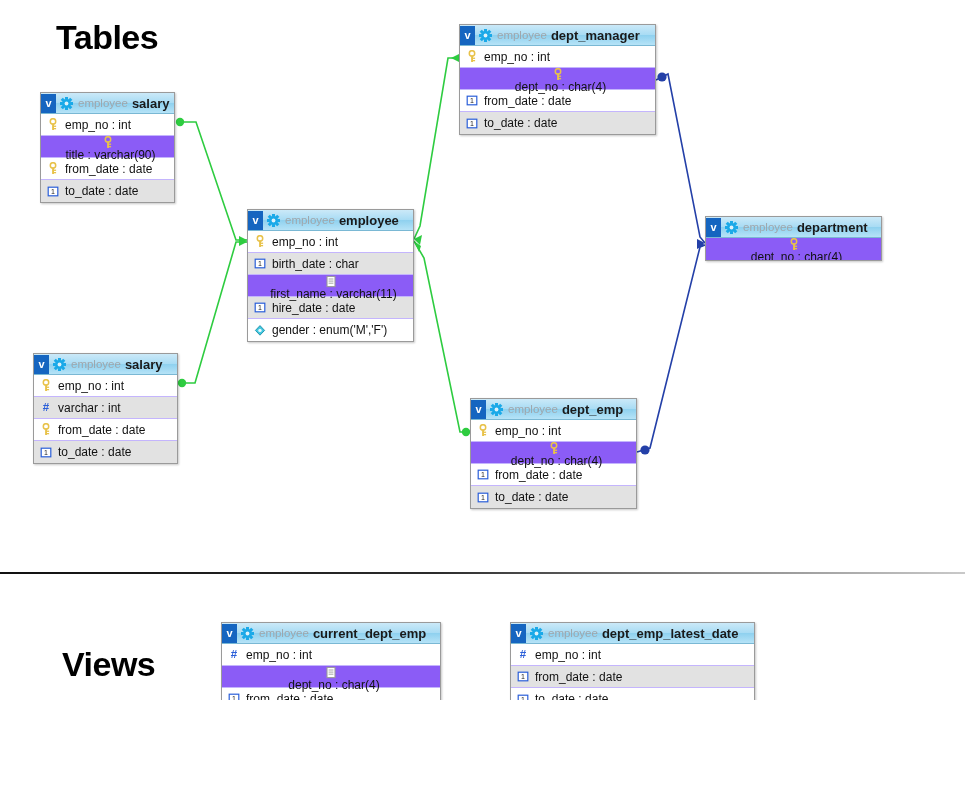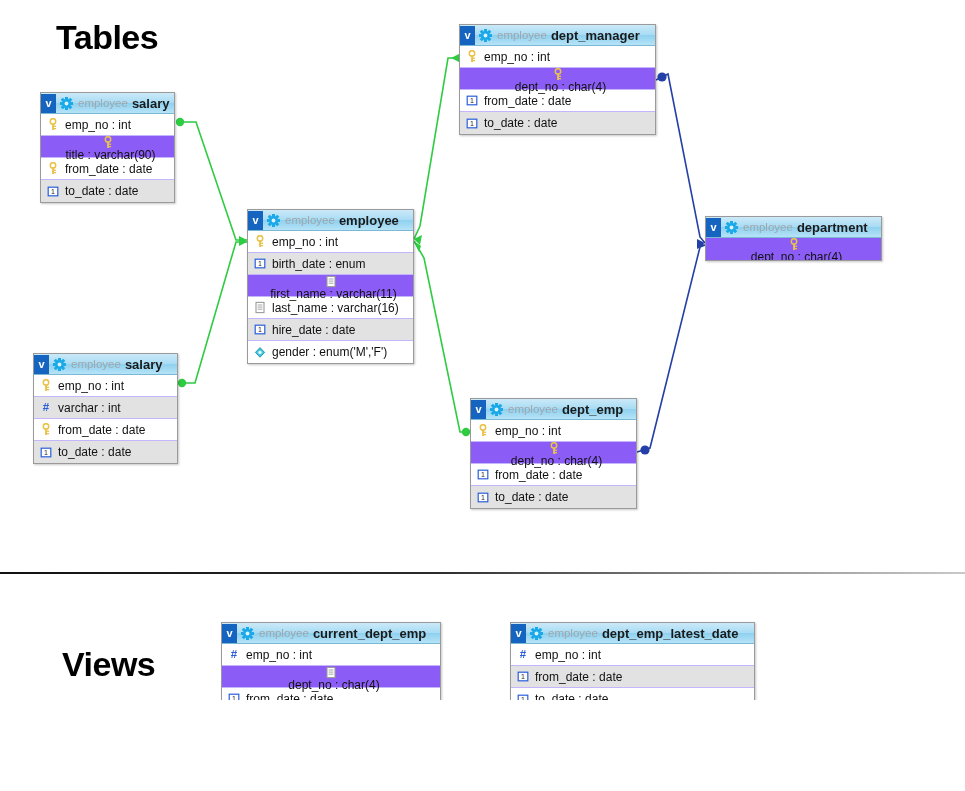--- a/index.html
+++ b/index.html
@@ -302,276 +302,267 @@
             <rect x="6.9" y="7.6" width="2.2" height="1.3" fill="#e8c24a"></rect>
             <rect x="6.9" y="10.0" width="2.2" height="1.3" fill="#e8c24a"></rect>
           </svg>
           <span class="row-text">emp_no : int</span>
         </div>
         <div class="row bg-gray">
           <svg class="row-icon" viewBox="0 0 12 13">
             <rect x="1.2" y="2.2" width="9.6" height="8.6" fill="#ffffff" stroke="#2b5fd9" stroke-width="1.2"></rect>
             <text x="6" y="8.6" font-size="7" font-family="Liberation Sans, sans-serif" text-anchor="middle" fill="#222222">1</text>
           </svg>
-          <span class="row-text">birth_date : enum</span>
+          <span class="row-text">birth_date : char</span>
         </div>
         <div class="row bg-pink">
           <svg class="row-icon" viewBox="0 0 12 13">
             <rect x="2.0" y="1.4" width="8.0" height="10.2" fill="#ffffff" stroke="#9c9c9c" stroke-width="1.1"></rect>
             <line x1="3.6" y1="4.0" x2="8.4" y2="4.0" stroke="#9c9c9c" stroke-width="0.9"></line>
             <line x1="3.6" y1="6.1" x2="8.4" y2="6.1" stroke="#9c9c9c" stroke-width="0.9"></line>
             <line x1="3.6" y1="8.2" x2="8.4" y2="8.2" stroke="#9c9c9c" stroke-width="0.9"></line>
           </svg>
           <span class="row-text">first_name : varchar(11)</span>
         </div>
-        <div class="row bg-white">
+        <div class="row bg-gray">
+          <svg class="row-icon" viewBox="0 0 12 13">
+            <rect x="1.2" y="2.2" width="9.6" height="8.6" fill="#ffffff" stroke="#2b5fd9" stroke-width="1.2"></rect>
+            <text x="6" y="8.6" font-size="7" font-family="Liberation Sans, sans-serif" text-anchor="middle" fill="#222222">1</text>
+          </svg>
+          <span class="row-text">hire_date : date</span>
+        </div>
+        <div class="row bg-white">
+          <svg class="row-icon" viewBox="0 0 12 13">
+            <polygon points="6,1.6 10.6,6.4 6,11.2 1.4,6.4" fill="#3fc8e0" stroke="#1f8fa8" stroke-width="0.9"></polygon>
+            <circle cx="6" cy="6.4" r="1.7" fill="#eaf9fd"></circle>
+          </svg>
+          <span class="row-text">gender : enum('M','F')</span>
+        </div>
+      </div>
+      <div class="entity" style="left: 705px; top: 216px; width: 177px;">
+        <div class="entity-header">
+          <div class="v-badge">v</div>
+          <span style="display: flex;">
+            <svg class="gear-icon" viewBox="0 0 13 13">
+              <rect x="10.2" y="5" width="3" height="3" fill="#1aa9e8" transform="rotate(0 11.7 6.5)"></rect>
+              <rect x="8.676955262170047" y="8.676955262170047" width="3" height="3" fill="#1aa9e8" transform="rotate(45 10.176955262170047 10.176955262170047)"></rect>
+              <rect x="5" y="10.2" width="3" height="3" fill="#1aa9e8" transform="rotate(90 6.5 11.7)"></rect>
+              <rect x="1.323044737829953" y="8.676955262170047" width="3" height="3" fill="#1aa9e8" transform="rotate(135 2.823044737829953 10.176955262170047)"></rect>
+              <rect x="-0.20000000000000018" y="5.000000000000001" width="3" height="3" fill="#1aa9e8" transform="rotate(180 1.2999999999999998 6.500000000000001)"></rect>
+              <rect x="1.3230447378299521" y="1.323044737829953" width="3" height="3" fill="#1aa9e8" transform="rotate(225 2.823044737829952 2.823044737829953)"></rect>
+              <rect x="4.999999999999999" y="-0.20000000000000018" width="3" height="3" fill="#1aa9e8" transform="rotate(270 6.499999999999999 1.2999999999999998)"></rect>
+              <rect x="8.676955262170047" y="1.3230447378299521" width="3" height="3" fill="#1aa9e8" transform="rotate(315 10.176955262170047 2.823044737829952)"></rect>
+              <circle cx="6.5" cy="6.5" r="4.4" fill="#1aa9e8"></circle>
+              <circle cx="6.5" cy="6.5" r="1.9" fill="#dff2fb"></circle>
+            </svg>
+          </span>
+          <span class="schema-name">employee</span>
+          <span class="table-name">department</span>
+        </div>
+        <div class="row bg-pink">
+          <svg class="row-icon" viewBox="0 0 12 13">
+            <circle cx="6" cy="3.4" r="2.7" fill="none" stroke="#e8c24a" stroke-width="1.5"></circle>
+            <rect x="5.1" y="5.6" width="1.9" height="6.4" fill="#e8c24a"></rect>
+            <rect x="6.9" y="7.6" width="2.2" height="1.3" fill="#e8c24a"></rect>
+            <rect x="6.9" y="10.0" width="2.2" height="1.3" fill="#e8c24a"></rect>
+          </svg>
+          <span class="row-text">dept_no : char(4)</span>
+        </div>
+      </div>
+      <div class="entity" style="left: 33px; top: 353px; width: 145px;">
+        <div class="entity-header">
+          <div class="v-badge">v</div>
+          <span style="display: flex;">
+            <svg class="gear-icon" viewBox="0 0 13 13">
+              <rect x="10.2" y="5" width="3" height="3" fill="#1aa9e8" transform="rotate(0 11.7 6.5)"></rect>
+              <rect x="8.676955262170047" y="8.676955262170047" width="3" height="3" fill="#1aa9e8" transform="rotate(45 10.176955262170047 10.176955262170047)"></rect>
+              <rect x="5" y="10.2" width="3" height="3" fill="#1aa9e8" transform="rotate(90 6.5 11.7)"></rect>
+              <rect x="1.323044737829953" y="8.676955262170047" width="3" height="3" fill="#1aa9e8" transform="rotate(135 2.823044737829953 10.176955262170047)"></rect>
+              <rect x="-0.20000000000000018" y="5.000000000000001" width="3" height="3" fill="#1aa9e8" transform="rotate(180 1.2999999999999998 6.500000000000001)"></rect>
+              <rect x="1.3230447378299521" y="1.323044737829953" width="3" height="3" fill="#1aa9e8" transform="rotate(225 2.823044737829952 2.823044737829953)"></rect>
+              <rect x="4.999999999999999" y="-0.20000000000000018" width="3" height="3" fill="#1aa9e8" transform="rotate(270 6.499999999999999 1.2999999999999998)"></rect>
+              <rect x="8.676955262170047" y="1.3230447378299521" width="3" height="3" fill="#1aa9e8" transform="rotate(315 10.176955262170047 2.823044737829952)"></rect>
+              <circle cx="6.5" cy="6.5" r="4.4" fill="#1aa9e8"></circle>
+              <circle cx="6.5" cy="6.5" r="1.9" fill="#dff2fb"></circle>
+            </svg>
+          </span>
+          <span class="schema-name">employee</span>
+          <span class="table-name">salary</span>
+        </div>
+        <div class="row bg-white">
+          <svg class="row-icon" viewBox="0 0 12 13">
+            <circle cx="6" cy="3.4" r="2.7" fill="none" stroke="#e8c24a" stroke-width="1.5"></circle>
+            <rect x="5.1" y="5.6" width="1.9" height="6.4" fill="#e8c24a"></rect>
+            <rect x="6.9" y="7.6" width="2.2" height="1.3" fill="#e8c24a"></rect>
+            <rect x="6.9" y="10.0" width="2.2" height="1.3" fill="#e8c24a"></rect>
+          </svg>
+          <span class="row-text">emp_no : int</span>
+        </div>
+        <div class="row bg-gray">
+          <svg class="row-icon" viewBox="0 0 12 13">
+            <text x="6" y="10.2" font-size="11.5" font-weight="bold" font-family="Liberation Sans, sans-serif" text-anchor="middle" fill="#2b5fd9">#</text>
+          </svg>
+          <span class="row-text">varchar : int</span>
+        </div>
+        <div class="row bg-white">
+          <svg class="row-icon" viewBox="0 0 12 13">
+            <circle cx="6" cy="3.4" r="2.7" fill="none" stroke="#e8c24a" stroke-width="1.5"></circle>
+            <rect x="5.1" y="5.6" width="1.9" height="6.4" fill="#e8c24a"></rect>
+            <rect x="6.9" y="7.6" width="2.2" height="1.3" fill="#e8c24a"></rect>
+            <rect x="6.9" y="10.0" width="2.2" height="1.3" fill="#e8c24a"></rect>
+          </svg>
+          <span class="row-text">from_date : date</span>
+        </div>
+        <div class="row bg-gray">
+          <svg class="row-icon" viewBox="0 0 12 13">
+            <rect x="1.2" y="2.2" width="9.6" height="8.6" fill="#ffffff" stroke="#2b5fd9" stroke-width="1.2"></rect>
+            <text x="6" y="8.6" font-size="7" font-family="Liberation Sans, sans-serif" text-anchor="middle" fill="#222222">1</text>
+          </svg>
+          <span class="row-text">to_date : date</span>
+        </div>
+      </div>
+      <div class="entity" style="left: 470px; top: 398px; width: 167px;">
+        <div class="entity-header">
+          <div class="v-badge">v</div>
+          <span style="display: flex;">
+            <svg class="gear-icon" viewBox="0 0 13 13">
+              <rect x="10.2" y="5" width="3" height="3" fill="#1aa9e8" transform="rotate(0 11.7 6.5)"></rect>
+              <rect x="8.676955262170047" y="8.676955262170047" width="3" height="3" fill="#1aa9e8" transform="rotate(45 10.176955262170047 10.176955262170047)"></rect>
+              <rect x="5" y="10.2" width="3" height="3" fill="#1aa9e8" transform="rotate(90 6.5 11.7)"></rect>
+              <rect x="1.323044737829953" y="8.676955262170047" width="3" height="3" fill="#1aa9e8" transform="rotate(135 2.823044737829953 10.176955262170047)"></rect>
+              <rect x="-0.20000000000000018" y="5.000000000000001" width="3" height="3" fill="#1aa9e8" transform="rotate(180 1.2999999999999998 6.500000000000001)"></rect>
+              <rect x="1.3230447378299521" y="1.323044737829953" width="3" height="3" fill="#1aa9e8" transform="rotate(225 2.823044737829952 2.823044737829953)"></rect>
+              <rect x="4.999999999999999" y="-0.20000000000000018" width="3" height="3" fill="#1aa9e8" transform="rotate(270 6.499999999999999 1.2999999999999998)"></rect>
+              <rect x="8.676955262170047" y="1.3230447378299521" width="3" height="3" fill="#1aa9e8" transform="rotate(315 10.176955262170047 2.823044737829952)"></rect>
+              <circle cx="6.5" cy="6.5" r="4.4" fill="#1aa9e8"></circle>
+              <circle cx="6.5" cy="6.5" r="1.9" fill="#dff2fb"></circle>
+            </svg>
+          </span>
+          <span class="schema-name">employee</span>
+          <span class="table-name">dept_emp</span>
+        </div>
+        <div class="row bg-white">
+          <svg class="row-icon" viewBox="0 0 12 13">
+            <circle cx="6" cy="3.4" r="2.7" fill="none" stroke="#e8c24a" stroke-width="1.5"></circle>
+            <rect x="5.1" y="5.6" width="1.9" height="6.4" fill="#e8c24a"></rect>
+            <rect x="6.9" y="7.6" width="2.2" height="1.3" fill="#e8c24a"></rect>
+            <rect x="6.9" y="10.0" width="2.2" height="1.3" fill="#e8c24a"></rect>
+          </svg>
+          <span class="row-text">emp_no : int</span>
+        </div>
+        <div class="row bg-pink">
+          <svg class="row-icon" viewBox="0 0 12 13">
+            <circle cx="6" cy="3.4" r="2.7" fill="none" stroke="#e8c24a" stroke-width="1.5"></circle>
+            <rect x="5.1" y="5.6" width="1.9" height="6.4" fill="#e8c24a"></rect>
+            <rect x="6.9" y="7.6" width="2.2" height="1.3" fill="#e8c24a"></rect>
+            <rect x="6.9" y="10.0" width="2.2" height="1.3" fill="#e8c24a"></rect>
+          </svg>
+          <span class="row-text">dept_no : char(4)</span>
+        </div>
+        <div class="row bg-white">
+          <svg class="row-icon" viewBox="0 0 12 13">
+            <rect x="1.2" y="2.2" width="9.6" height="8.6" fill="#ffffff" stroke="#2b5fd9" stroke-width="1.2"></rect>
+            <text x="6" y="8.6" font-size="7" font-family="Liberation Sans, sans-serif" text-anchor="middle" fill="#222222">1</text>
+          </svg>
+          <span class="row-text">from_date : date</span>
+        </div>
+        <div class="row bg-gray">
+          <svg class="row-icon" viewBox="0 0 12 13">
+            <rect x="1.2" y="2.2" width="9.6" height="8.6" fill="#ffffff" stroke="#2b5fd9" stroke-width="1.2"></rect>
+            <text x="6" y="8.6" font-size="7" font-family="Liberation Sans, sans-serif" text-anchor="middle" fill="#222222">1</text>
+          </svg>
+          <span class="row-text">to_date : date</span>
+        </div>
+      </div>
+      <div class="entity" style="left: 221px; top: 622px; width: 220px;">
+        <div class="entity-header">
+          <div class="v-badge">v</div>
+          <span style="display: flex;">
+            <svg class="gear-icon" viewBox="0 0 13 13">
+              <rect x="10.2" y="5" width="3" height="3" fill="#1aa9e8" transform="rotate(0 11.7 6.5)"></rect>
+              <rect x="8.676955262170047" y="8.676955262170047" width="3" height="3" fill="#1aa9e8" transform="rotate(45 10.176955262170047 10.176955262170047)"></rect>
+              <rect x="5" y="10.2" width="3" height="3" fill="#1aa9e8" transform="rotate(90 6.5 11.7)"></rect>
+              <rect x="1.323044737829953" y="8.676955262170047" width="3" height="3" fill="#1aa9e8" transform="rotate(135 2.823044737829953 10.176955262170047)"></rect>
+              <rect x="-0.20000000000000018" y="5.000000000000001" width="3" height="3" fill="#1aa9e8" transform="rotate(180 1.2999999999999998 6.500000000000001)"></rect>
+              <rect x="1.3230447378299521" y="1.323044737829953" width="3" height="3" fill="#1aa9e8" transform="rotate(225 2.823044737829952 2.823044737829953)"></rect>
+              <rect x="4.999999999999999" y="-0.20000000000000018" width="3" height="3" fill="#1aa9e8" transform="rotate(270 6.499999999999999 1.2999999999999998)"></rect>
+              <rect x="8.676955262170047" y="1.3230447378299521" width="3" height="3" fill="#1aa9e8" transform="rotate(315 10.176955262170047 2.823044737829952)"></rect>
+              <circle cx="6.5" cy="6.5" r="4.4" fill="#1aa9e8"></circle>
+              <circle cx="6.5" cy="6.5" r="1.9" fill="#dff2fb"></circle>
+            </svg>
+          </span>
+          <span class="schema-name">employee</span>
+          <span class="table-name">current_dept_emp</span>
+        </div>
+        <div class="row bg-white">
+          <svg class="row-icon" viewBox="0 0 12 13">
+            <text x="6" y="10.2" font-size="11.5" font-weight="bold" font-family="Liberation Sans, sans-serif" text-anchor="middle" fill="#2b5fd9">#</text>
+          </svg>
+          <span class="row-text">emp_no : int</span>
+        </div>
+        <div class="row bg-pink">
           <svg class="row-icon" viewBox="0 0 12 13">
             <rect x="2.0" y="1.4" width="8.0" height="10.2" fill="#ffffff" stroke="#9c9c9c" stroke-width="1.1"></rect>
             <line x1="3.6" y1="4.0" x2="8.4" y2="4.0" stroke="#9c9c9c" stroke-width="0.9"></line>
             <line x1="3.6" y1="6.1" x2="8.4" y2="6.1" stroke="#9c9c9c" stroke-width="0.9"></line>
             <line x1="3.6" y1="8.2" x2="8.4" y2="8.2" stroke="#9c9c9c" stroke-width="0.9"></line>
           </svg>
-          <span class="row-text">last_name : varchar(16)</span>
-        </div>
-        <div class="row bg-gray">
-          <svg class="row-icon" viewBox="0 0 12 13">
-            <rect x="1.2" y="2.2" width="9.6" height="8.6" fill="#ffffff" stroke="#2b5fd9" stroke-width="1.2"></rect>
-            <text x="6" y="8.6" font-size="7" font-family="Liberation Sans, sans-serif" text-anchor="middle" fill="#222222">1</text>
-          </svg>
-          <span class="row-text">hire_date : date</span>
-        </div>
-        <div class="row bg-white">
-          <svg class="row-icon" viewBox="0 0 12 13">
-            <polygon points="6,1.6 10.6,6.4 6,11.2 1.4,6.4" fill="#3fc8e0" stroke="#1f8fa8" stroke-width="0.9"></polygon>
-            <circle cx="6" cy="6.4" r="1.7" fill="#eaf9fd"></circle>
-          </svg>
-          <span class="row-text">gender : enum('M','F')</span>
-        </div>
-      </div>
-      <div class="entity" style="left: 705px; top: 216px; width: 177px;">
-        <div class="entity-header">
-          <div class="v-badge">v</div>
-          <span style="display: flex;">
-            <svg class="gear-icon" viewBox="0 0 13 13">
-              <rect x="10.2" y="5" width="3" height="3" fill="#1aa9e8" transform="rotate(0 11.7 6.5)"></rect>
-              <rect x="8.676955262170047" y="8.676955262170047" width="3" height="3" fill="#1aa9e8" transform="rotate(45 10.176955262170047 10.176955262170047)"></rect>
-              <rect x="5" y="10.2" width="3" height="3" fill="#1aa9e8" transform="rotate(90 6.5 11.7)"></rect>
-              <rect x="1.323044737829953" y="8.676955262170047" width="3" height="3" fill="#1aa9e8" transform="rotate(135 2.823044737829953 10.176955262170047)"></rect>
-              <rect x="-0.20000000000000018" y="5.000000000000001" width="3" height="3" fill="#1aa9e8" transform="rotate(180 1.2999999999999998 6.500000000000001)"></rect>
-              <rect x="1.3230447378299521" y="1.323044737829953" width="3" height="3" fill="#1aa9e8" transform="rotate(225 2.823044737829952 2.823044737829953)"></rect>
-              <rect x="4.999999999999999" y="-0.20000000000000018" width="3" height="3" fill="#1aa9e8" transform="rotate(270 6.499999999999999 1.2999999999999998)"></rect>
-              <rect x="8.676955262170047" y="1.3230447378299521" width="3" height="3" fill="#1aa9e8" transform="rotate(315 10.176955262170047 2.823044737829952)"></rect>
-              <circle cx="6.5" cy="6.5" r="4.4" fill="#1aa9e8"></circle>
-              <circle cx="6.5" cy="6.5" r="1.9" fill="#dff2fb"></circle>
-            </svg>
-          </span>
-          <span class="schema-name">employee</span>
-          <span class="table-name">department</span>
-        </div>
-        <div class="row bg-pink">
-          <svg class="row-icon" viewBox="0 0 12 13">
-            <circle cx="6" cy="3.4" r="2.7" fill="none" stroke="#e8c24a" stroke-width="1.5"></circle>
-            <rect x="5.1" y="5.6" width="1.9" height="6.4" fill="#e8c24a"></rect>
-            <rect x="6.9" y="7.6" width="2.2" height="1.3" fill="#e8c24a"></rect>
-            <rect x="6.9" y="10.0" width="2.2" height="1.3" fill="#e8c24a"></rect>
-          </svg>
           <span class="row-text">dept_no : char(4)</span>
         </div>
-      </div>
-      <div class="entity" style="left: 33px; top: 353px; width: 145px;">
-        <div class="entity-header">
-          <div class="v-badge">v</div>
-          <span style="display: flex;">
-            <svg class="gear-icon" viewBox="0 0 13 13">
-              <rect x="10.2" y="5" width="3" height="3" fill="#1aa9e8" transform="rotate(0 11.7 6.5)"></rect>
-              <rect x="8.676955262170047" y="8.676955262170047" width="3" height="3" fill="#1aa9e8" transform="rotate(45 10.176955262170047 10.176955262170047)"></rect>
-              <rect x="5" y="10.2" width="3" height="3" fill="#1aa9e8" transform="rotate(90 6.5 11.7)"></rect>
-              <rect x="1.323044737829953" y="8.676955262170047" width="3" height="3" fill="#1aa9e8" transform="rotate(135 2.823044737829953 10.176955262170047)"></rect>
-              <rect x="-0.20000000000000018" y="5.000000000000001" width="3" height="3" fill="#1aa9e8" transform="rotate(180 1.2999999999999998 6.500000000000001)"></rect>
-              <rect x="1.3230447378299521" y="1.323044737829953" width="3" height="3" fill="#1aa9e8" transform="rotate(225 2.823044737829952 2.823044737829953)"></rect>
-              <rect x="4.999999999999999" y="-0.20000000000000018" width="3" height="3" fill="#1aa9e8" transform="rotate(270 6.499999999999999 1.2999999999999998)"></rect>
-              <rect x="8.676955262170047" y="1.3230447378299521" width="3" height="3" fill="#1aa9e8" transform="rotate(315 10.176955262170047 2.823044737829952)"></rect>
-              <circle cx="6.5" cy="6.5" r="4.4" fill="#1aa9e8"></circle>
-              <circle cx="6.5" cy="6.5" r="1.9" fill="#dff2fb"></circle>
-            </svg>
-          </span>
-          <span class="schema-name">employee</span>
-          <span class="table-name">salary</span>
-        </div>
-        <div class="row bg-white">
-          <svg class="row-icon" viewBox="0 0 12 13">
-            <circle cx="6" cy="3.4" r="2.7" fill="none" stroke="#e8c24a" stroke-width="1.5"></circle>
-            <rect x="5.1" y="5.6" width="1.9" height="6.4" fill="#e8c24a"></rect>
-            <rect x="6.9" y="7.6" width="2.2" height="1.3" fill="#e8c24a"></rect>
-            <rect x="6.9" y="10.0" width="2.2" height="1.3" fill="#e8c24a"></rect>
-          </svg>
-          <span class="row-text">emp_no : int</span>
-        </div>
-        <div class="row bg-gray">
+        <div class="row bg-white">
+          <svg class="row-icon" viewBox="0 0 12 13">
+            <rect x="1.2" y="2.2" width="9.6" height="8.6" fill="#ffffff" stroke="#2b5fd9" stroke-width="1.2"></rect>
+            <text x="6" y="8.6" font-size="7" font-family="Liberation Sans, sans-serif" text-anchor="middle" fill="#222222">1</text>
+          </svg>
+          <span class="row-text">from_date : date</span>
+        </div>
+        <div class="row bg-gray">
+          <svg class="row-icon" viewBox="0 0 12 13">
+            <rect x="1.2" y="2.2" width="9.6" height="8.6" fill="#ffffff" stroke="#2b5fd9" stroke-width="1.2"></rect>
+            <text x="6" y="8.6" font-size="7" font-family="Liberation Sans, sans-serif" text-anchor="middle" fill="#222222">1</text>
+          </svg>
+          <span class="row-text">to_date : date</span>
+        </div>
+      </div>
+      <div class="entity" style="left: 510px; top: 622px; width: 245px;">
+        <div class="entity-header">
+          <div class="v-badge">v</div>
+          <span style="display: flex;">
+            <svg class="gear-icon" viewBox="0 0 13 13">
+              <rect x="10.2" y="5" width="3" height="3" fill="#1aa9e8" transform="rotate(0 11.7 6.5)"></rect>
+              <rect x="8.676955262170047" y="8.676955262170047" width="3" height="3" fill="#1aa9e8" transform="rotate(45 10.176955262170047 10.176955262170047)"></rect>
+              <rect x="5" y="10.2" width="3" height="3" fill="#1aa9e8" transform="rotate(90 6.5 11.7)"></rect>
+              <rect x="1.323044737829953" y="8.676955262170047" width="3" height="3" fill="#1aa9e8" transform="rotate(135 2.823044737829953 10.176955262170047)"></rect>
+              <rect x="-0.20000000000000018" y="5.000000000000001" width="3" height="3" fill="#1aa9e8" transform="rotate(180 1.2999999999999998 6.500000000000001)"></rect>
+              <rect x="1.3230447378299521" y="1.323044737829953" width="3" height="3" fill="#1aa9e8" transform="rotate(225 2.823044737829952 2.823044737829953)"></rect>
+              <rect x="4.999999999999999" y="-0.20000000000000018" width="3" height="3" fill="#1aa9e8" transform="rotate(270 6.499999999999999 1.2999999999999998)"></rect>
+              <rect x="8.676955262170047" y="1.3230447378299521" width="3" height="3" fill="#1aa9e8" transform="rotate(315 10.176955262170047 2.823044737829952)"></rect>
+              <circle cx="6.5" cy="6.5" r="4.4" fill="#1aa9e8"></circle>
+              <circle cx="6.5" cy="6.5" r="1.9" fill="#dff2fb"></circle>
+            </svg>
+          </span>
+          <span class="schema-name">employee</span>
+          <span class="table-name">dept_emp_latest_date</span>
+        </div>
+        <div class="row bg-white">
           <svg class="row-icon" viewBox="0 0 12 13">
             <text x="6" y="10.2" font-size="11.5" font-weight="bold" font-family="Liberation Sans, sans-serif" text-anchor="middle" fill="#2b5fd9">#</text>
           </svg>
-          <span class="row-text">varchar : int</span>
-        </div>
-        <div class="row bg-white">
-          <svg class="row-icon" viewBox="0 0 12 13">
-            <circle cx="6" cy="3.4" r="2.7" fill="none" stroke="#e8c24a" stroke-width="1.5"></circle>
-            <rect x="5.1" y="5.6" width="1.9" height="6.4" fill="#e8c24a"></rect>
-            <rect x="6.9" y="7.6" width="2.2" height="1.3" fill="#e8c24a"></rect>
-            <rect x="6.9" y="10.0" width="2.2" height="1.3" fill="#e8c24a"></rect>
+          <span class="row-text">emp_no : int</span>
+        </div>
+        <div class="row bg-gray">
+          <svg class="row-icon" viewBox="0 0 12 13">
+            <rect x="1.2" y="2.2" width="9.6" height="8.6" fill="#ffffff" stroke="#2b5fd9" stroke-width="1.2"></rect>
+            <text x="6" y="8.6" font-size="7" font-family="Liberation Sans, sans-serif" text-anchor="middle" fill="#222222">1</text>
           </svg>
           <span class="row-text">from_date : date</span>
         </div>
-        <div class="row bg-gray">
+        <div class="row bg-white">
           <svg class="row-icon" viewBox="0 0 12 13">
             <rect x="1.2" y="2.2" width="9.6" height="8.6" fill="#ffffff" stroke="#2b5fd9" stroke-width="1.2"></rect>
             <text x="6" y="8.6" font-size="7" font-family="Liberation Sans, sans-serif" text-anchor="middle" fill="#222222">1</text>
           </svg>
           <span class="row-text">to_date : date</span>
         </div>
       </div>
-      <div class="entity" style="left: 470px; top: 398px; width: 167px;">
-        <div class="entity-header">
-          <div class="v-badge">v</div>
-          <span style="display: flex;">
-            <svg class="gear-icon" viewBox="0 0 13 13">
-              <rect x="10.2" y="5" width="3" height="3" fill="#1aa9e8" transform="rotate(0 11.7 6.5)"></rect>
-              <rect x="8.676955262170047" y="8.676955262170047" width="3" height="3" fill="#1aa9e8" transform="rotate(45 10.176955262170047 10.176955262170047)"></rect>
-              <rect x="5" y="10.2" width="3" height="3" fill="#1aa9e8" transform="rotate(90 6.5 11.7)"></rect>
-              <rect x="1.323044737829953" y="8.676955262170047" width="3" height="3" fill="#1aa9e8" transform="rotate(135 2.823044737829953 10.176955262170047)"></rect>
-              <rect x="-0.20000000000000018" y="5.000000000000001" width="3" height="3" fill="#1aa9e8" transform="rotate(180 1.2999999999999998 6.500000000000001)"></rect>
-              <rect x="1.3230447378299521" y="1.323044737829953" width="3" height="3" fill="#1aa9e8" transform="rotate(225 2.823044737829952 2.823044737829953)"></rect>
-              <rect x="4.999999999999999" y="-0.20000000000000018" width="3" height="3" fill="#1aa9e8" transform="rotate(270 6.499999999999999 1.2999999999999998)"></rect>
-              <rect x="8.676955262170047" y="1.3230447378299521" width="3" height="3" fill="#1aa9e8" transform="rotate(315 10.176955262170047 2.823044737829952)"></rect>
-              <circle cx="6.5" cy="6.5" r="4.4" fill="#1aa9e8"></circle>
-              <circle cx="6.5" cy="6.5" r="1.9" fill="#dff2fb"></circle>
-            </svg>
-          </span>
-          <span class="schema-name">employee</span>
-          <span class="table-name">dept_emp</span>
-        </div>
-        <div class="row bg-white">
-          <svg class="row-icon" viewBox="0 0 12 13">
-            <circle cx="6" cy="3.4" r="2.7" fill="none" stroke="#e8c24a" stroke-width="1.5"></circle>
-            <rect x="5.1" y="5.6" width="1.9" height="6.4" fill="#e8c24a"></rect>
-            <rect x="6.9" y="7.6" width="2.2" height="1.3" fill="#e8c24a"></rect>
-            <rect x="6.9" y="10.0" width="2.2" height="1.3" fill="#e8c24a"></rect>
-          </svg>
-          <span class="row-text">emp_no : int</span>
-        </div>
-        <div class="row bg-pink">
-          <svg class="row-icon" viewBox="0 0 12 13">
-            <circle cx="6" cy="3.4" r="2.7" fill="none" stroke="#e8c24a" stroke-width="1.5"></circle>
-            <rect x="5.1" y="5.6" width="1.9" height="6.4" fill="#e8c24a"></rect>
-            <rect x="6.9" y="7.6" width="2.2" height="1.3" fill="#e8c24a"></rect>
-            <rect x="6.9" y="10.0" width="2.2" height="1.3" fill="#e8c24a"></rect>
-          </svg>
-          <span class="row-text">dept_no : char(4)</span>
-        </div>
-        <div class="row bg-white">
-          <svg class="row-icon" viewBox="0 0 12 13">
-            <rect x="1.2" y="2.2" width="9.6" height="8.6" fill="#ffffff" stroke="#2b5fd9" stroke-width="1.2"></rect>
-            <text x="6" y="8.6" font-size="7" font-family="Liberation Sans, sans-serif" text-anchor="middle" fill="#222222">1</text>
-          </svg>
-          <span class="row-text">from_date : date</span>
-        </div>
-        <div class="row bg-gray">
-          <svg class="row-icon" viewBox="0 0 12 13">
-            <rect x="1.2" y="2.2" width="9.6" height="8.6" fill="#ffffff" stroke="#2b5fd9" stroke-width="1.2"></rect>
-            <text x="6" y="8.6" font-size="7" font-family="Liberation Sans, sans-serif" text-anchor="middle" fill="#222222">1</text>
-          </svg>
-          <span class="row-text">to_date : date</span>
-        </div>
-      </div>
-      <div class="entity" style="left: 221px; top: 622px; width: 220px;">
-        <div class="entity-header">
-          <div class="v-badge">v</div>
-          <span style="display: flex;">
-            <svg class="gear-icon" viewBox="0 0 13 13">
-              <rect x="10.2" y="5" width="3" height="3" fill="#1aa9e8" transform="rotate(0 11.7 6.5)"></rect>
-              <rect x="8.676955262170047" y="8.676955262170047" width="3" height="3" fill="#1aa9e8" transform="rotate(45 10.176955262170047 10.176955262170047)"></rect>
-              <rect x="5" y="10.2" width="3" height="3" fill="#1aa9e8" transform="rotate(90 6.5 11.7)"></rect>
-              <rect x="1.323044737829953" y="8.676955262170047" width="3" height="3" fill="#1aa9e8" transform="rotate(135 2.823044737829953 10.176955262170047)"></rect>
-              <rect x="-0.20000000000000018" y="5.000000000000001" width="3" height="3" fill="#1aa9e8" transform="rotate(180 1.2999999999999998 6.500000000000001)"></rect>
-              <rect x="1.3230447378299521" y="1.323044737829953" width="3" height="3" fill="#1aa9e8" transform="rotate(225 2.823044737829952 2.823044737829953)"></rect>
-              <rect x="4.999999999999999" y="-0.20000000000000018" width="3" height="3" fill="#1aa9e8" transform="rotate(270 6.499999999999999 1.2999999999999998)"></rect>
-              <rect x="8.676955262170047" y="1.3230447378299521" width="3" height="3" fill="#1aa9e8" transform="rotate(315 10.176955262170047 2.823044737829952)"></rect>
-              <circle cx="6.5" cy="6.5" r="4.4" fill="#1aa9e8"></circle>
-              <circle cx="6.5" cy="6.5" r="1.9" fill="#dff2fb"></circle>
-            </svg>
-          </span>
-          <span class="schema-name">employee</span>
-          <span class="table-name">current_dept_emp</span>
-        </div>
-        <div class="row bg-white">
-          <svg class="row-icon" viewBox="0 0 12 13">
-            <text x="6" y="10.2" font-size="11.5" font-weight="bold" font-family="Liberation Sans, sans-serif" text-anchor="middle" fill="#2b5fd9">#</text>
-          </svg>
-          <span class="row-text">emp_no : int</span>
-        </div>
-        <div class="row bg-pink">
-          <svg class="row-icon" viewBox="0 0 12 13">
-            <rect x="2.0" y="1.4" width="8.0" height="10.2" fill="#ffffff" stroke="#9c9c9c" stroke-width="1.1"></rect>
-            <line x1="3.6" y1="4.0" x2="8.4" y2="4.0" stroke="#9c9c9c" stroke-width="0.9"></line>
-            <line x1="3.6" y1="6.1" x2="8.4" y2="6.1" stroke="#9c9c9c" stroke-width="0.9"></line>
-            <line x1="3.6" y1="8.2" x2="8.4" y2="8.2" stroke="#9c9c9c" stroke-width="0.9"></line>
-          </svg>
-          <span class="row-text">dept_no : char(4)</span>
-        </div>
-        <div class="row bg-white">
-          <svg class="row-icon" viewBox="0 0 12 13">
-            <rect x="1.2" y="2.2" width="9.6" height="8.6" fill="#ffffff" stroke="#2b5fd9" stroke-width="1.2"></rect>
-            <text x="6" y="8.6" font-size="7" font-family="Liberation Sans, sans-serif" text-anchor="middle" fill="#222222">1</text>
-          </svg>
-          <span class="row-text">from_date : date</span>
-        </div>
-        <div class="row bg-gray">
-          <svg class="row-icon" viewBox="0 0 12 13">
-            <rect x="1.2" y="2.2" width="9.6" height="8.6" fill="#ffffff" stroke="#2b5fd9" stroke-width="1.2"></rect>
-            <text x="6" y="8.6" font-size="7" font-family="Liberation Sans, sans-serif" text-anchor="middle" fill="#222222">1</text>
-          </svg>
-          <span class="row-text">to_date : date</span>
-        </div>
-      </div>
-      <div class="entity" style="left: 510px; top: 622px; width: 245px;">
-        <div class="entity-header">
-          <div class="v-badge">v</div>
-          <span style="display: flex;">
-            <svg class="gear-icon" viewBox="0 0 13 13">
-              <rect x="10.2" y="5" width="3" height="3" fill="#1aa9e8" transform="rotate(0 11.7 6.5)"></rect>
-              <rect x="8.676955262170047" y="8.676955262170047" width="3" height="3" fill="#1aa9e8" transform="rotate(45 10.176955262170047 10.176955262170047)"></rect>
-              <rect x="5" y="10.2" width="3" height="3" fill="#1aa9e8" transform="rotate(90 6.5 11.7)"></rect>
-              <rect x="1.323044737829953" y="8.676955262170047" width="3" height="3" fill="#1aa9e8" transform="rotate(135 2.823044737829953 10.176955262170047)"></rect>
-              <rect x="-0.20000000000000018" y="5.000000000000001" width="3" height="3" fill="#1aa9e8" transform="rotate(180 1.2999999999999998 6.500000000000001)"></rect>
-              <rect x="1.3230447378299521" y="1.323044737829953" width="3" height="3" fill="#1aa9e8" transform="rotate(225 2.823044737829952 2.823044737829953)"></rect>
-              <rect x="4.999999999999999" y="-0.20000000000000018" width="3" height="3" fill="#1aa9e8" transform="rotate(270 6.499999999999999 1.2999999999999998)"></rect>
-              <rect x="8.676955262170047" y="1.3230447378299521" width="3" height="3" fill="#1aa9e8" transform="rotate(315 10.176955262170047 2.823044737829952)"></rect>
-              <circle cx="6.5" cy="6.5" r="4.4" fill="#1aa9e8"></circle>
-              <circle cx="6.5" cy="6.5" r="1.9" fill="#dff2fb"></circle>
-            </svg>
-          </span>
-          <span class="schema-name">employee</span>
-          <span class="table-name">dept_emp_latest_date</span>
-        </div>
-        <div class="row bg-white">
-          <svg class="row-icon" viewBox="0 0 12 13">
-            <text x="6" y="10.2" font-size="11.5" font-weight="bold" font-family="Liberation Sans, sans-serif" text-anchor="middle" fill="#2b5fd9">#</text>
-          </svg>
-          <span class="row-text">emp_no : int</span>
-        </div>
-        <div class="row bg-gray">
-          <svg class="row-icon" viewBox="0 0 12 13">
-            <rect x="1.2" y="2.2" width="9.6" height="8.6" fill="#ffffff" stroke="#2b5fd9" stroke-width="1.2"></rect>
-            <text x="6" y="8.6" font-size="7" font-family="Liberation Sans, sans-serif" text-anchor="middle" fill="#222222">1</text>
-          </svg>
-          <span class="row-text">from_date : date</span>
-        </div>
-        <div class="row bg-white">
-          <svg class="row-icon" viewBox="0 0 12 13">
-            <rect x="1.2" y="2.2" width="9.6" height="8.6" fill="#ffffff" stroke="#2b5fd9" stroke-width="1.2"></rect>
-            <text x="6" y="8.6" font-size="7" font-family="Liberation Sans, sans-serif" text-anchor="middle" fill="#222222">1</text>
-          </svg>
-          <span class="row-text">to_date : date</span>
-        </div>
-      </div>
     </div>
 
 </div>
 
 </body></html>

